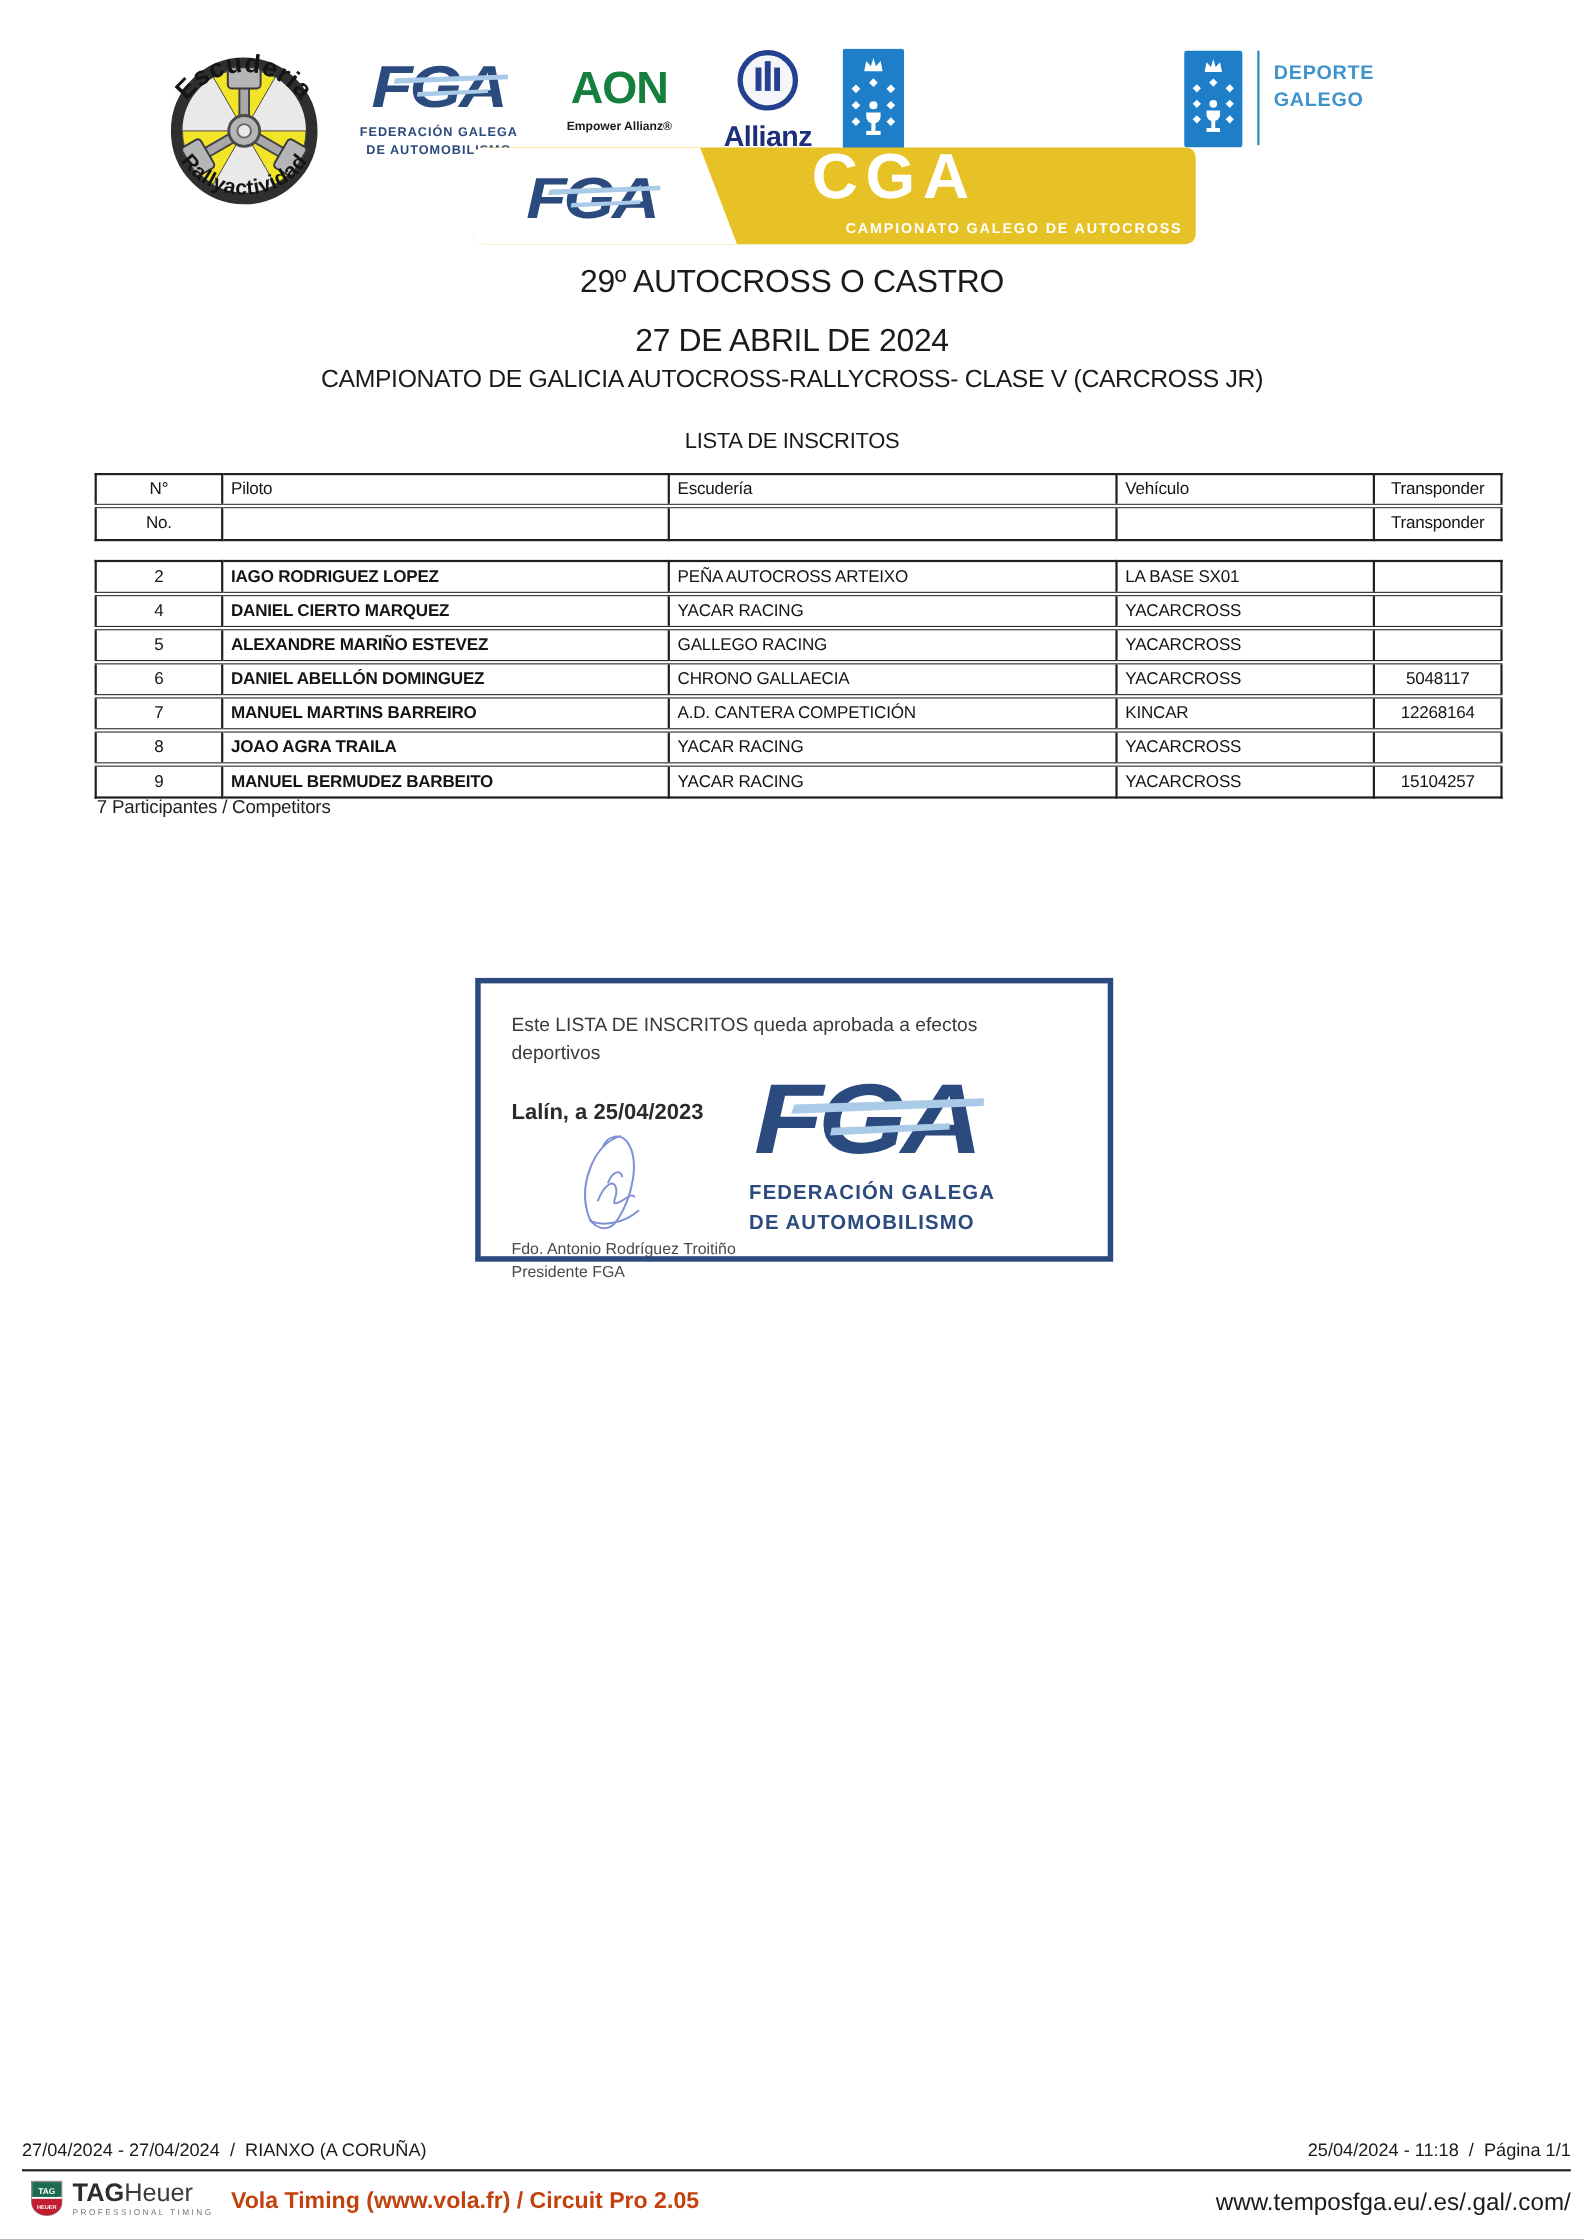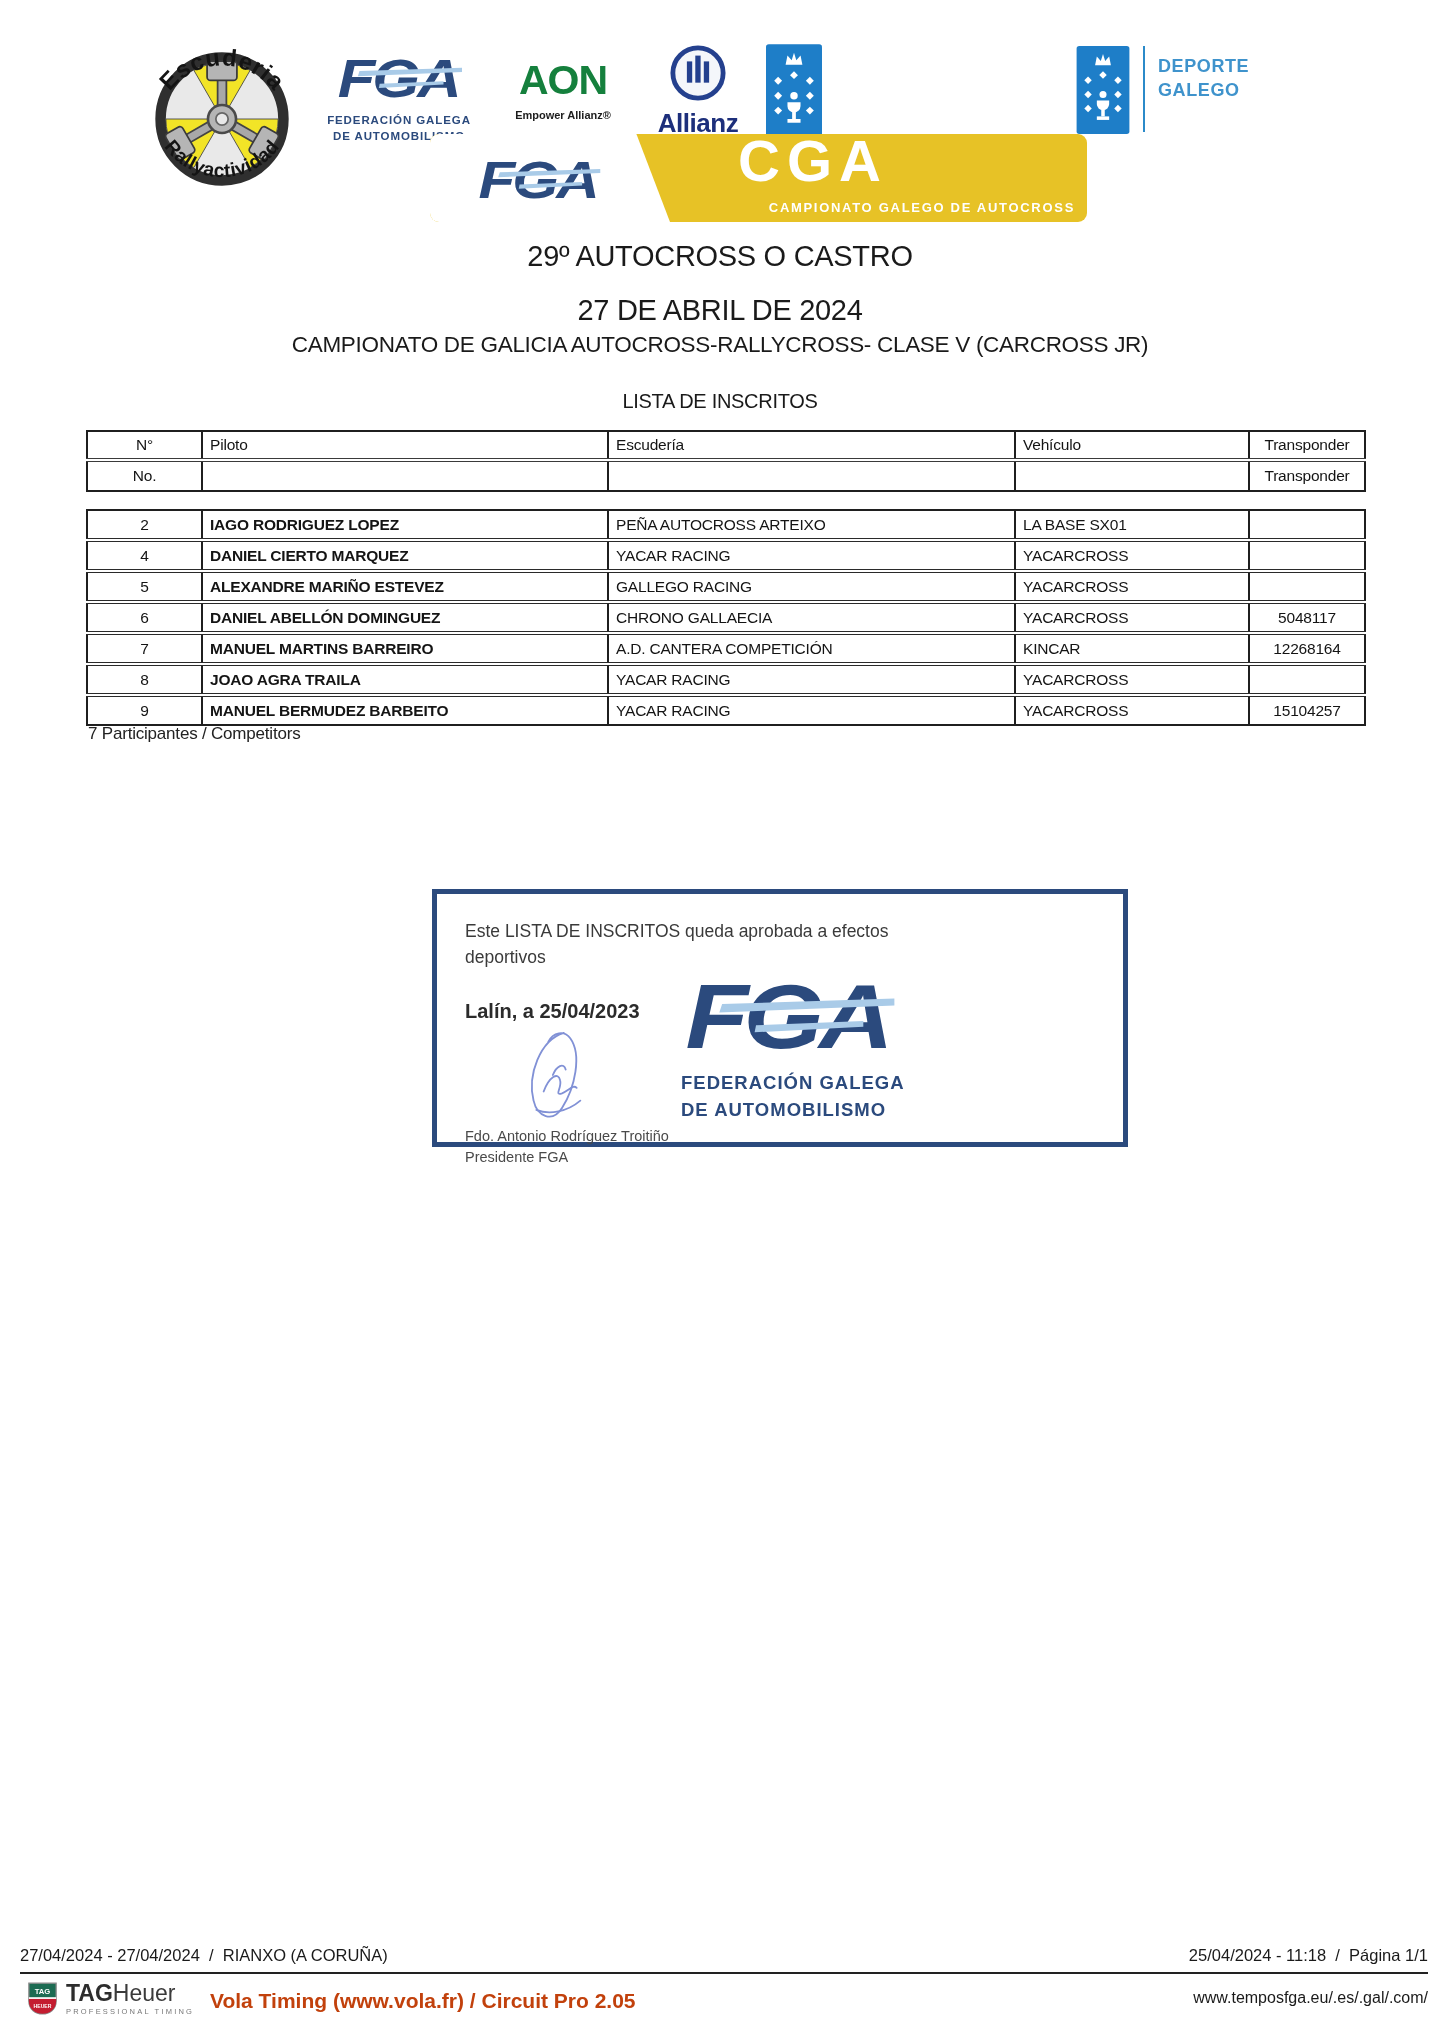--- a/index.html
+++ b/index.html
@@ -44,39 +44,39 @@
       overflow:hidden;white-space:nowrap;letter-spacing:-0.2px;color:#141414;}
   .htable td{height:26px;}
   .htable tr.h2 td{height:28px;border-top:4px double #3a3a3a;}
   .dtable td{height:27px;}
   .dtable tr + tr td{border-top:4px double #2a2a2a;}
   td.c{text-align:center;padding:0;}
   td.pilot{font-weight:bold;border-radius:12px;}
   .participants{left:88px;top:724px;font-size:17px;color:#222;letter-spacing:-0.2px;}
 
   
-  .stamp{left:432px;top:889px;width:696px;height:258px;border:5px solid #2b4a7d;background:#fff;box-sizing:border-box;}
+  .stamp{left:432px;top:889px;width:580px;height:258px;border:5px solid #2b4a7d;background:#fff;box-sizing:border-box;}
   .stamp-text{position:absolute;left:28px;top:24px;width:450px;font-size:17.5px;color:#3a3a3a;line-height:1.5;}
   .stamp-date{position:absolute;left:28px;top:106px;font-size:20px;font-weight:700;color:#2b2b2b;}
   .stamp-sig{position:absolute;left:55px;top:126px;}
   .stamp-signer{position:absolute;left:28px;top:232px;font-size:14.5px;color:#4a4a4a;line-height:1.45;}
   .stamp-fga{position:absolute;left:244px;top:72px;width:300px;}
   .stamp-fga-lines{font-size:18.5px;font-weight:bold;color:#2b4a7d;letter-spacing:1px;line-height:1.45;margin-top:4px;}
 
   
   .f-left-top{left:20px;top:1946px;font-size:16.5px;white-space:pre;color:#1a1a1a;}
   .f-right-top{right:12px;top:1946px;font-size:16.5px;white-space:pre;color:#1a1a1a;text-align:right;}
   .f-rule{left:20px;right:12px;top:1972px;height:2px;background:#222;}
   .tagh{left:28px;top:1982px;display:flex;gap:9px;align-items:flex-start;}
   .tagh-words{line-height:1;}
   .tagh-main{font-size:23px;color:#3a3a3a;}
   .tagh-main b{font-weight:800;color:#2d2d2d;}
   .tagh-sub{font-size:7.5px;letter-spacing:2.2px;color:#777;margin-top:3px;}
   .f-left-bot{left:210px;top:1989px;font-size:21px;color:#c2410c;font-weight:bold;}
-  .f-right-bot{right:12px;top:1989px;font-size:16px;color:#1a1a1a;text-align:left;}
+  .f-right-bot{right:12px;top:1989px;font-size:22px;color:#1a1a1a;text-align:left;}
 </style>
 </head>
 <body>
 
 <div class="page">
 
   <svg class="abs" style="left:134px;top:26px;" width="176" height="186" viewBox="0 0 200 212">
     <defs>
       <path id="arcTop" d="M 28 102 A 74 74 0 0 1 172 102" fill="none"></path>
       <path id="arcBot" d="M 22 110 A 80 80 0 0 0 178 110" fill="none"></path>

